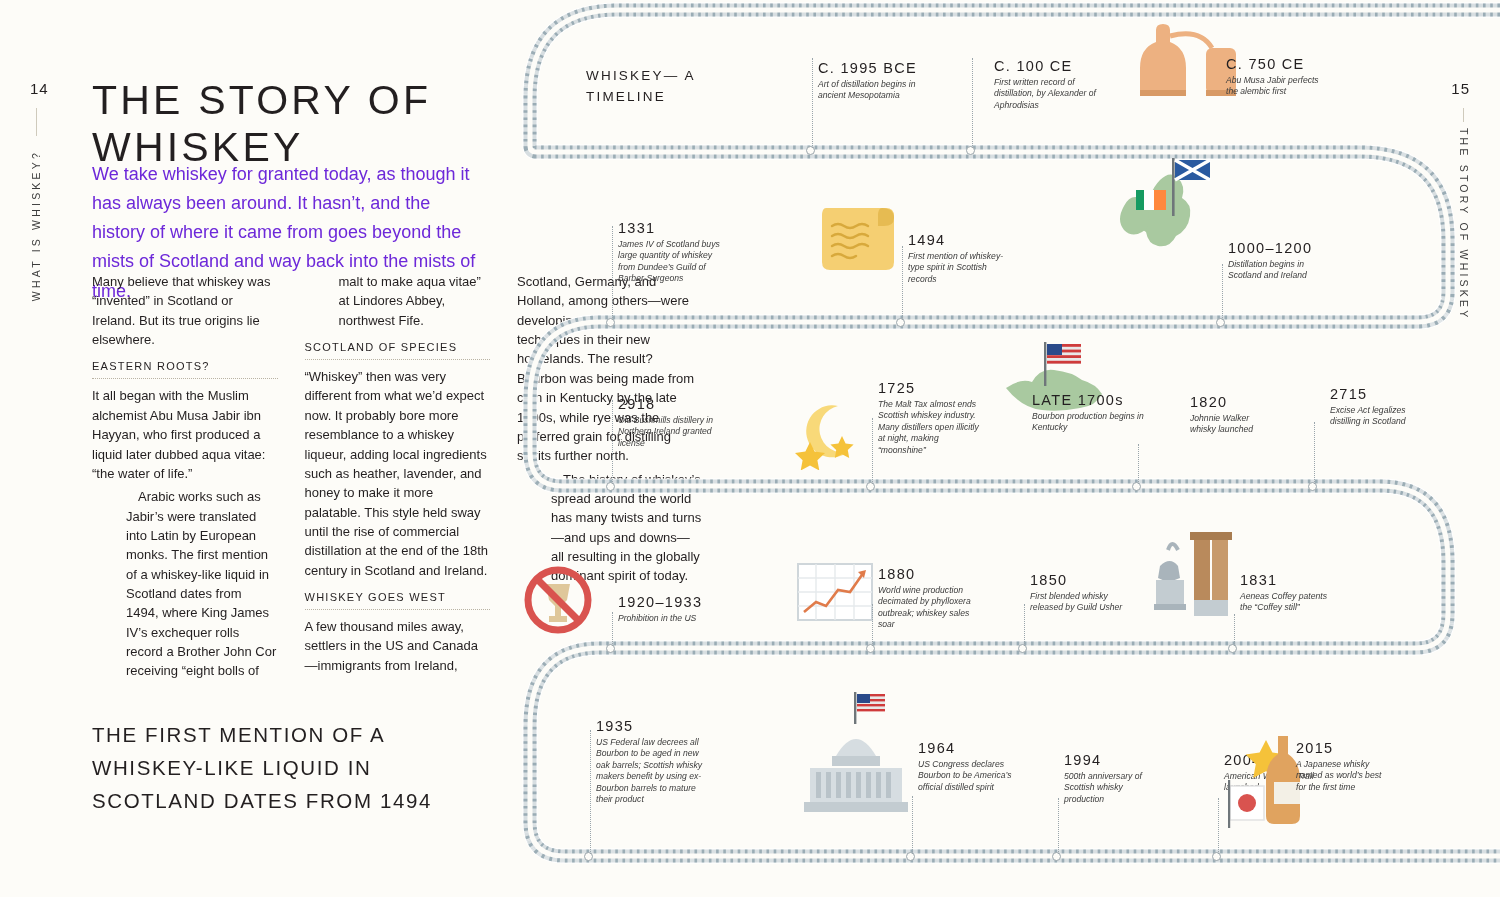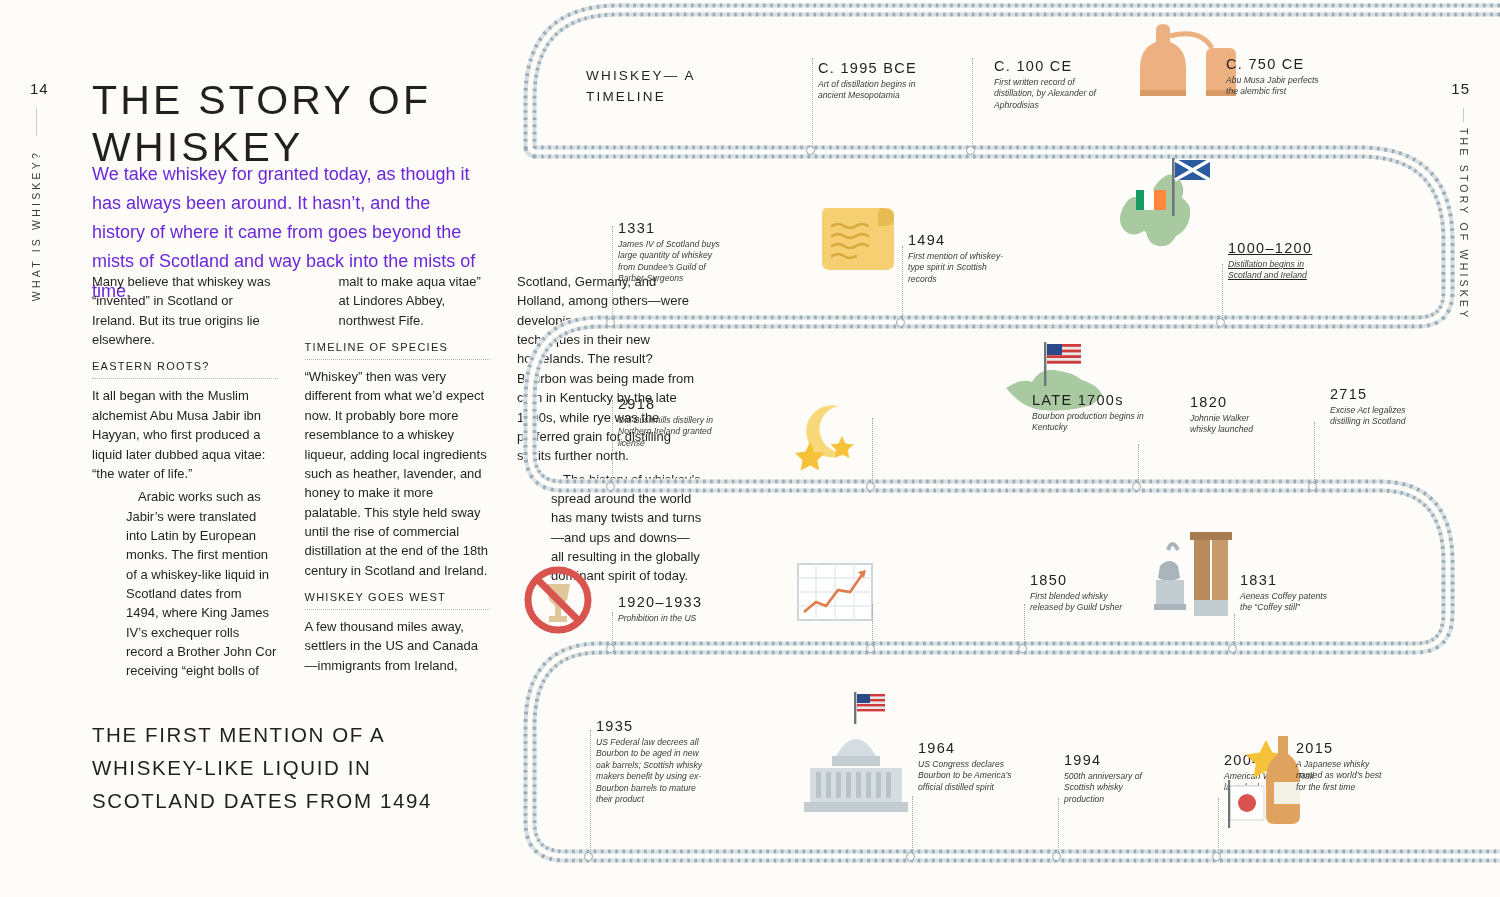--- a/index.html
+++ b/index.html
@@ -98,21 +98,21 @@
   <h1 class="headline">THE STORY OF WHISKEY</h1>
   <div class="standfirst">We take whiskey for granted today, as though it has always been around. It hasn’t, and the history of where it came from goes beyond the mists of Scotland and way back into the mists of time.</div>
 
   <div class="cols">
     <p>Many believe that whiskey was “invented” in Scotland or Ireland. But its true origins lie elsewhere.</p>
 
     <div class="subhead">EASTERN ROOTS?</div>
     <p>It all began with the Muslim alchemist Abu Musa Jabir ibn Hayyan, who first produced a liquid later dubbed aqua vitae: “the water of life.”</p>
     <p class="indent">Arabic works such as Jabir’s were translated into Latin by European monks. The first mention of a whiskey-like liquid in Scotland dates from 1494, where King James IV’s exchequer rolls record a Brother John Cor receiving “eight bolls of malt to make aqua vitae” at Lindores Abbey, northwest Fife.</p>
 
-    <div class="subhead">TIMELINE OF SPECIES</div>
+    <div class="subhead">SCOTLAND OF SPECIES</div>
     <p>“Whiskey” then was very different from what we’d expect now. It probably bore more resemblance to a whiskey liqueur, adding local ingredients such as heather, lavender, and honey to make it more palatable. This style held sway until the rise of commercial distillation at the end of the 18th century in Scotland and Ireland.</p>
 
     <div class="subhead">WHISKEY GOES WEST</div>
     <p>A few thousand miles away, settlers in the US and Canada—immigrants from Ireland, Scotland, Germany, and Holland, among others—were developing different distillation techniques in their new homelands. The result? Bourbon was being made from corn in Kentucky by the late 1700s, while rye was the preferred grain for distilling spirits further north.</p>
     <p class="indent">The history of whiskey’s spread around the world has many twists and turns—and ups and downs—all resulting in the globally dominant spirit of today.</p>
   </div>
 
   <div class="pullquote">THE FIRST MENTION OF A WHISKEY-LIKE LIQUID IN SCOTLAND DATES FROM 1494</div>
 
   <div class="track-wrap">
@@ -284,21 +284,21 @@
         <path d="M26 56 q6 -12 16 -8 q10 4 8 16 q4 12 -6 18 q-10 6 -18 -2 q-8 -10 0 -24 Z" fill="#a9c9a0"></path>
         <rect x="74" y="8" width="2.6" height="58" fill="#6f767a"></rect>
         <path d="M77 10 H112 V30 H77 Z" fill="#2a5aa0"></path>
         <path d="M77 10 L112 30 M112 10 L77 30" stroke="#ffffff" stroke-width="3.4"></path>
         <rect x="38" y="40" width="30" height="20" fill="#169b62"></rect>
         <rect x="46" y="40" width="10" height="20" fill="#ffffff"></rect>
         <rect x="56" y="40" width="12" height="20" fill="#ff883e"></rect>
       </svg>
     </div>
     <div class="tick" style="left:722px;top:264px;height:56px;"></div>
-    <div class="entry" style="left:728px;top:240px;width:110px;text-decoration:underline;">
+    <div class="entry" style="left:728px;top:240px;width:110px;">
       <div class="yr">1000–1200</div>
       <div class="dsc">Distillation begins in Scotland and Ireland</div>
     </div>
 
     <div class="node" style="left:106px;top:482px;"></div>
     <div class="node" style="left:366px;top:482px;"></div>
     <div class="node" style="left:632px;top:482px;"></div>
     <div class="node" style="left:808px;top:482px;"></div>
 
     <div class="tick" style="left:112px;top:400px;height:84px;"></div>
@@ -308,20 +308,24 @@
     </div>
 
     <div class="ill" style="left:292px;top:400px;">
       <svg width="80" height="70" viewBox="0 0 80 70">
         <path d="M46 6 a26 26 0 1 0 10 46 a21 21 0 1 1 -10 -46 Z" fill="#f8d979"></path>
         <path d="M18 42 l4.6 9.6 10.4 1.4 -7.6 7.2 1.9 10.3 -9.3 -4.9 -9.3 4.9 1.9 -10.3 -7.6 -7.2 10.4 -1.4 Z" fill="#f5c23a"></path>
         <path d="M50 36 l3.6 7.4 8 1.1 -5.8 5.6 1.4 8 -7.2 -3.8 -7.2 3.8 1.4 -8 -5.8 -5.6 8 -1.1 Z" fill="#f5c23a"></path>
       </svg>
     </div>
     <div class="tick" style="left:372px;top:418px;height:66px;"></div>
+    <div class="entry" style="left:378px;top:380px;width:108px;">
+      <div class="yr">1725</div>
+      <div class="dsc">The Malt Tax almost ends Scottish whiskey industry. Many distillers open illicitly at night, making “moonshine”</div>
+    </div>
 
     <div class="ill" style="left:500px;top:340px;">
       <svg width="118" height="78" viewBox="0 0 118 78">
         <path d="M6 48 q14 -10 26 -6 q8 -14 22 -12 q18 2 28 10 q14 4 20 14 q-6 12 -22 14 q-20 4 -38 2 q-20 -2 -36 -22 Z" fill="#a9c9a0"></path>
         <rect x="44" y="2" width="2.4" height="44" fill="#6f767a"></rect>
         <rect x="47" y="4" width="34" height="20" fill="#e8e8e8"></rect>
         <g fill="#cf3b3b">
           <rect x="47" y="4" width="34" height="2.8"></rect>
           <rect x="47" y="9.6" width="34" height="2.8"></rect>
           <rect x="47" y="15.2" width="34" height="2.8"></rect>
@@ -374,20 +378,24 @@
             <line x1="2" y1="44" x2="76" y2="44"></line>
           <line x1="20" y1="2" x2="20" y2="58"></line>
             <line x1="39" y1="2" x2="39" y2="58"></line>
             <line x1="58" y1="2" x2="58" y2="58"></line>
         </g>
         <polyline points="8,50 20,40 30,44 42,28 54,30 68,10" fill="none" stroke="#e07b4a" stroke-width="2.6"></polyline>
         <path d="M62 10 L70 8 L68 16 Z" fill="#e07b4a"></path>
       </svg>
     </div>
     <div class="tick" style="left:372px;top:604px;height:42px;"></div>
+    <div class="entry" style="left:378px;top:566px;width:104px;">
+      <div class="yr">1880</div>
+      <div class="dsc">World wine production decimated by phylloxera outbreak; whiskey sales soar</div>
+    </div>
 
     <div class="tick" style="left:524px;top:604px;height:42px;"></div>
     <div class="entry" style="left:530px;top:572px;width:96px;">
       <div class="yr">1850</div>
       <div class="dsc">First blended whisky released by Guild Usher</div>
     </div>
 
     <div class="ill" style="left:638px;top:530px;">
       <svg width="110" height="92" viewBox="0 0 110 92">
         <rect x="56" y="6" width="16" height="66" fill="#b98a5c"></rect>

